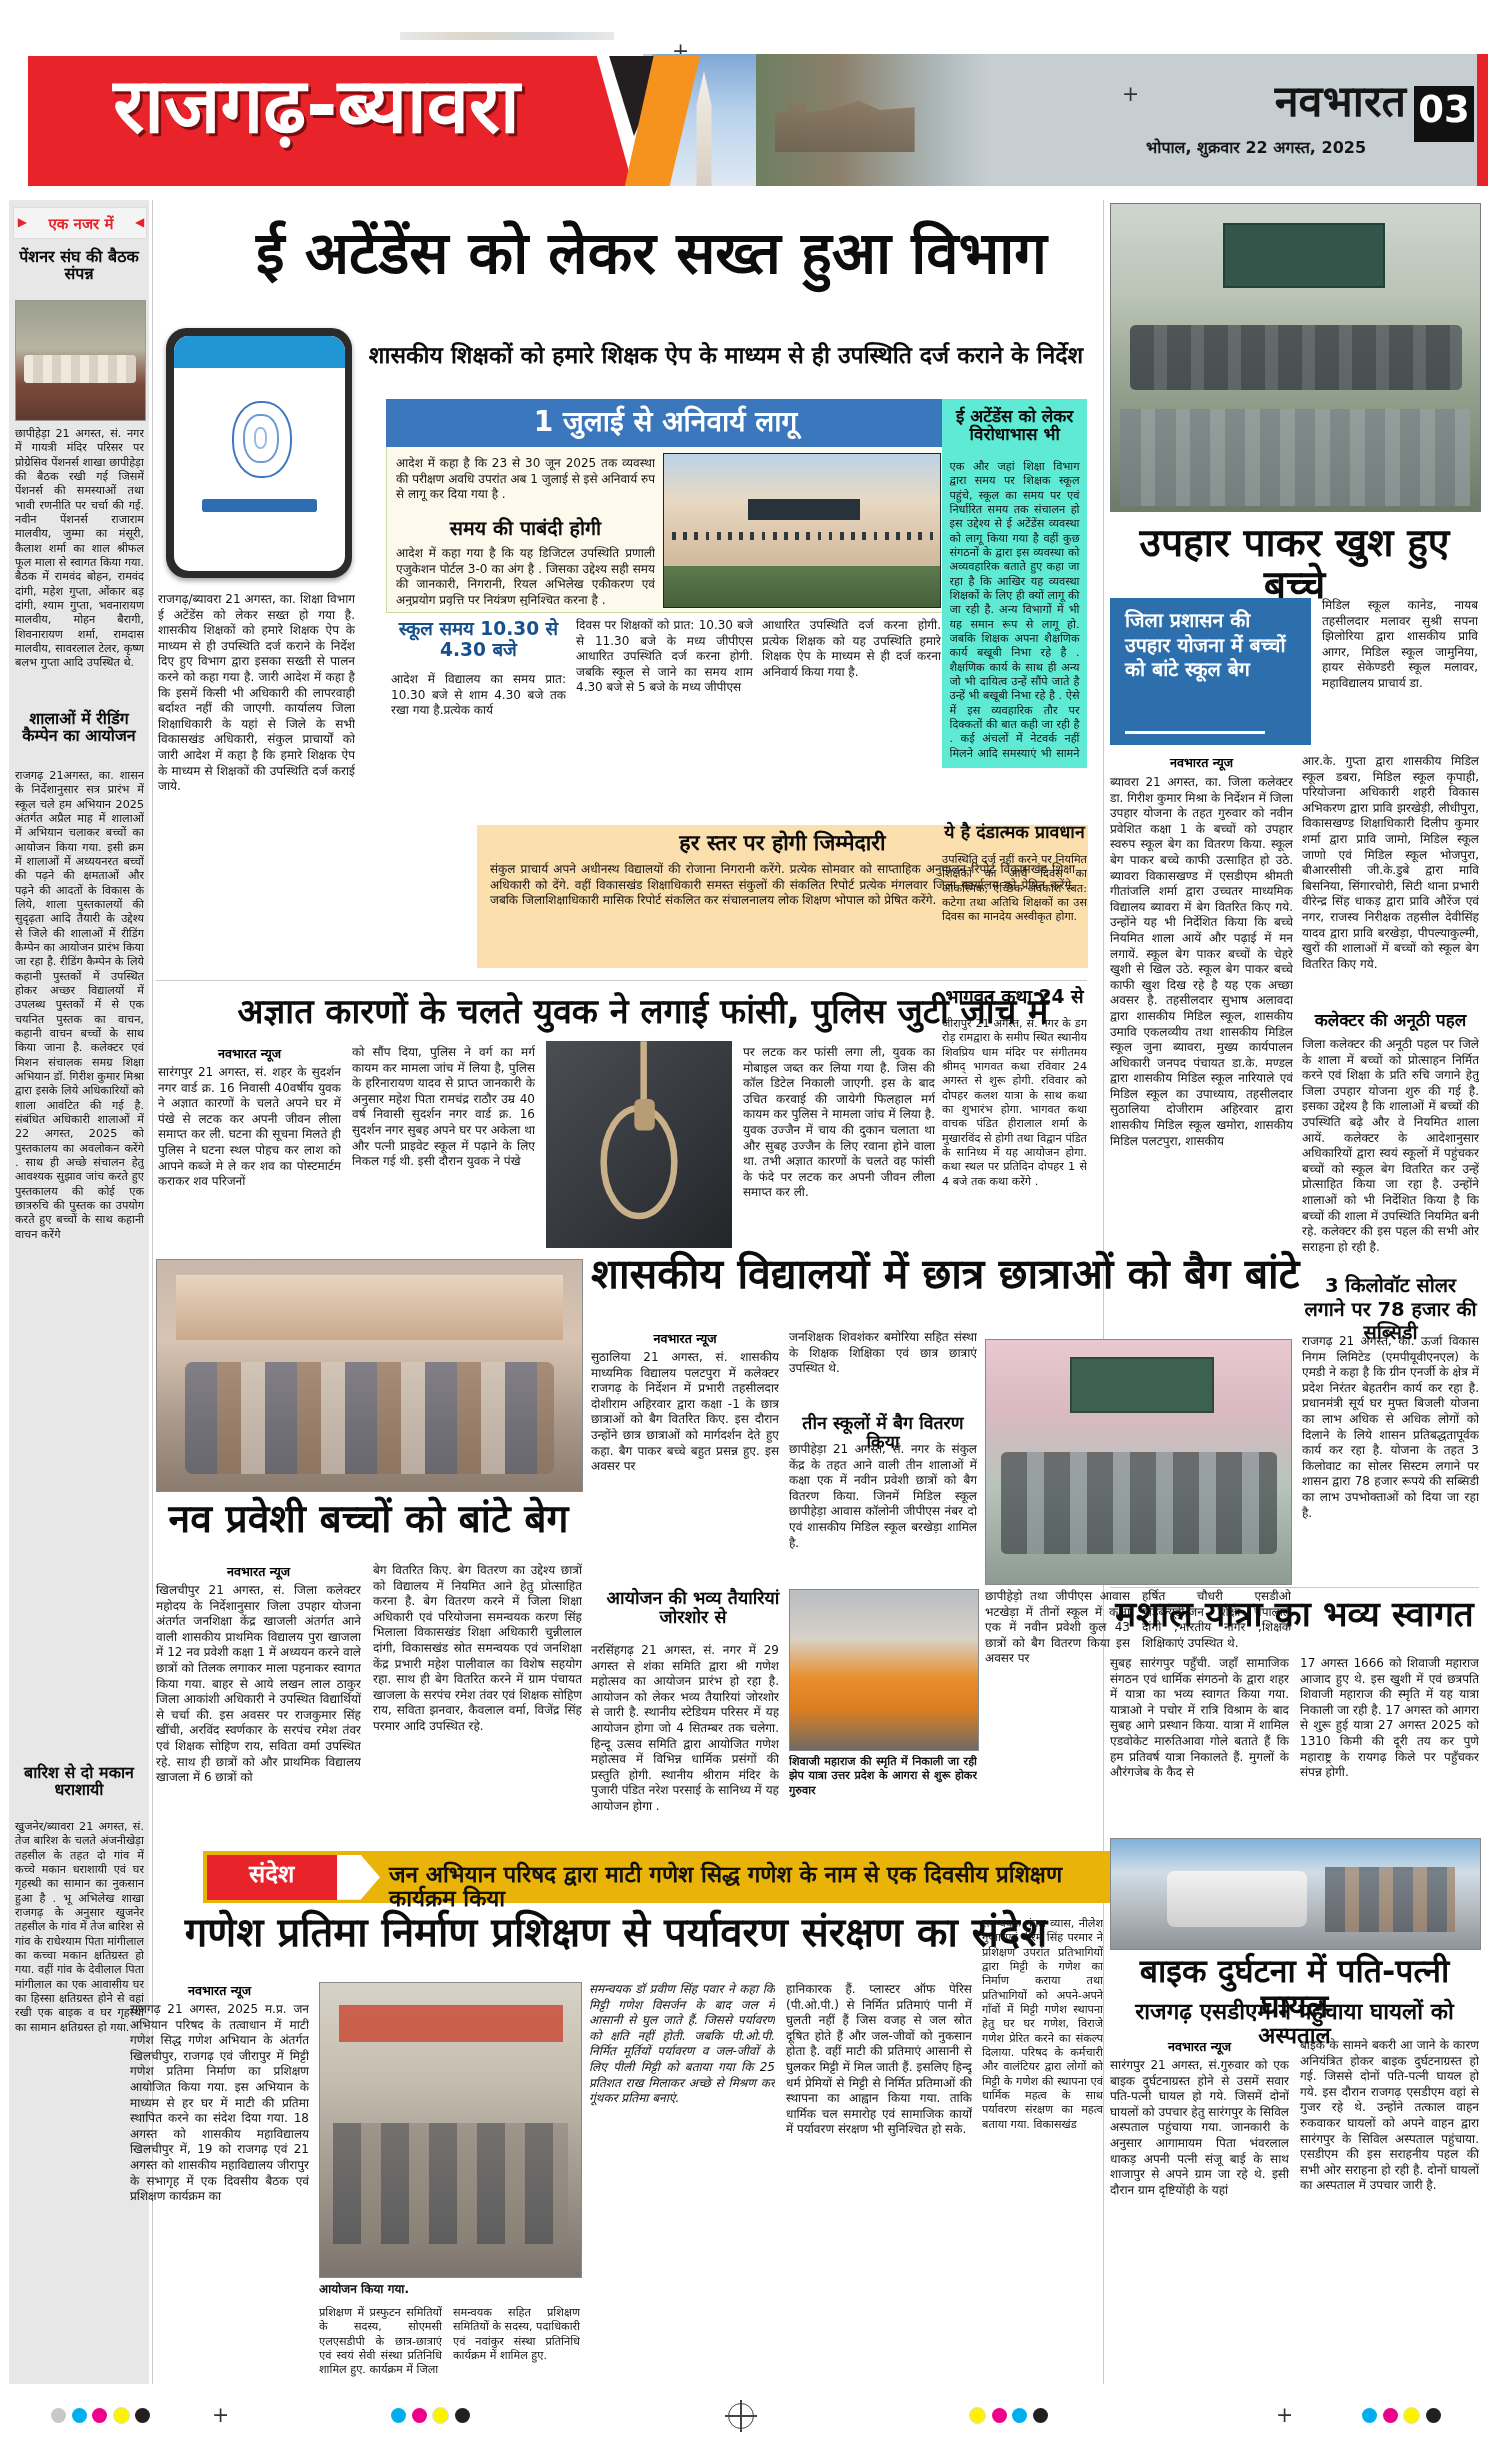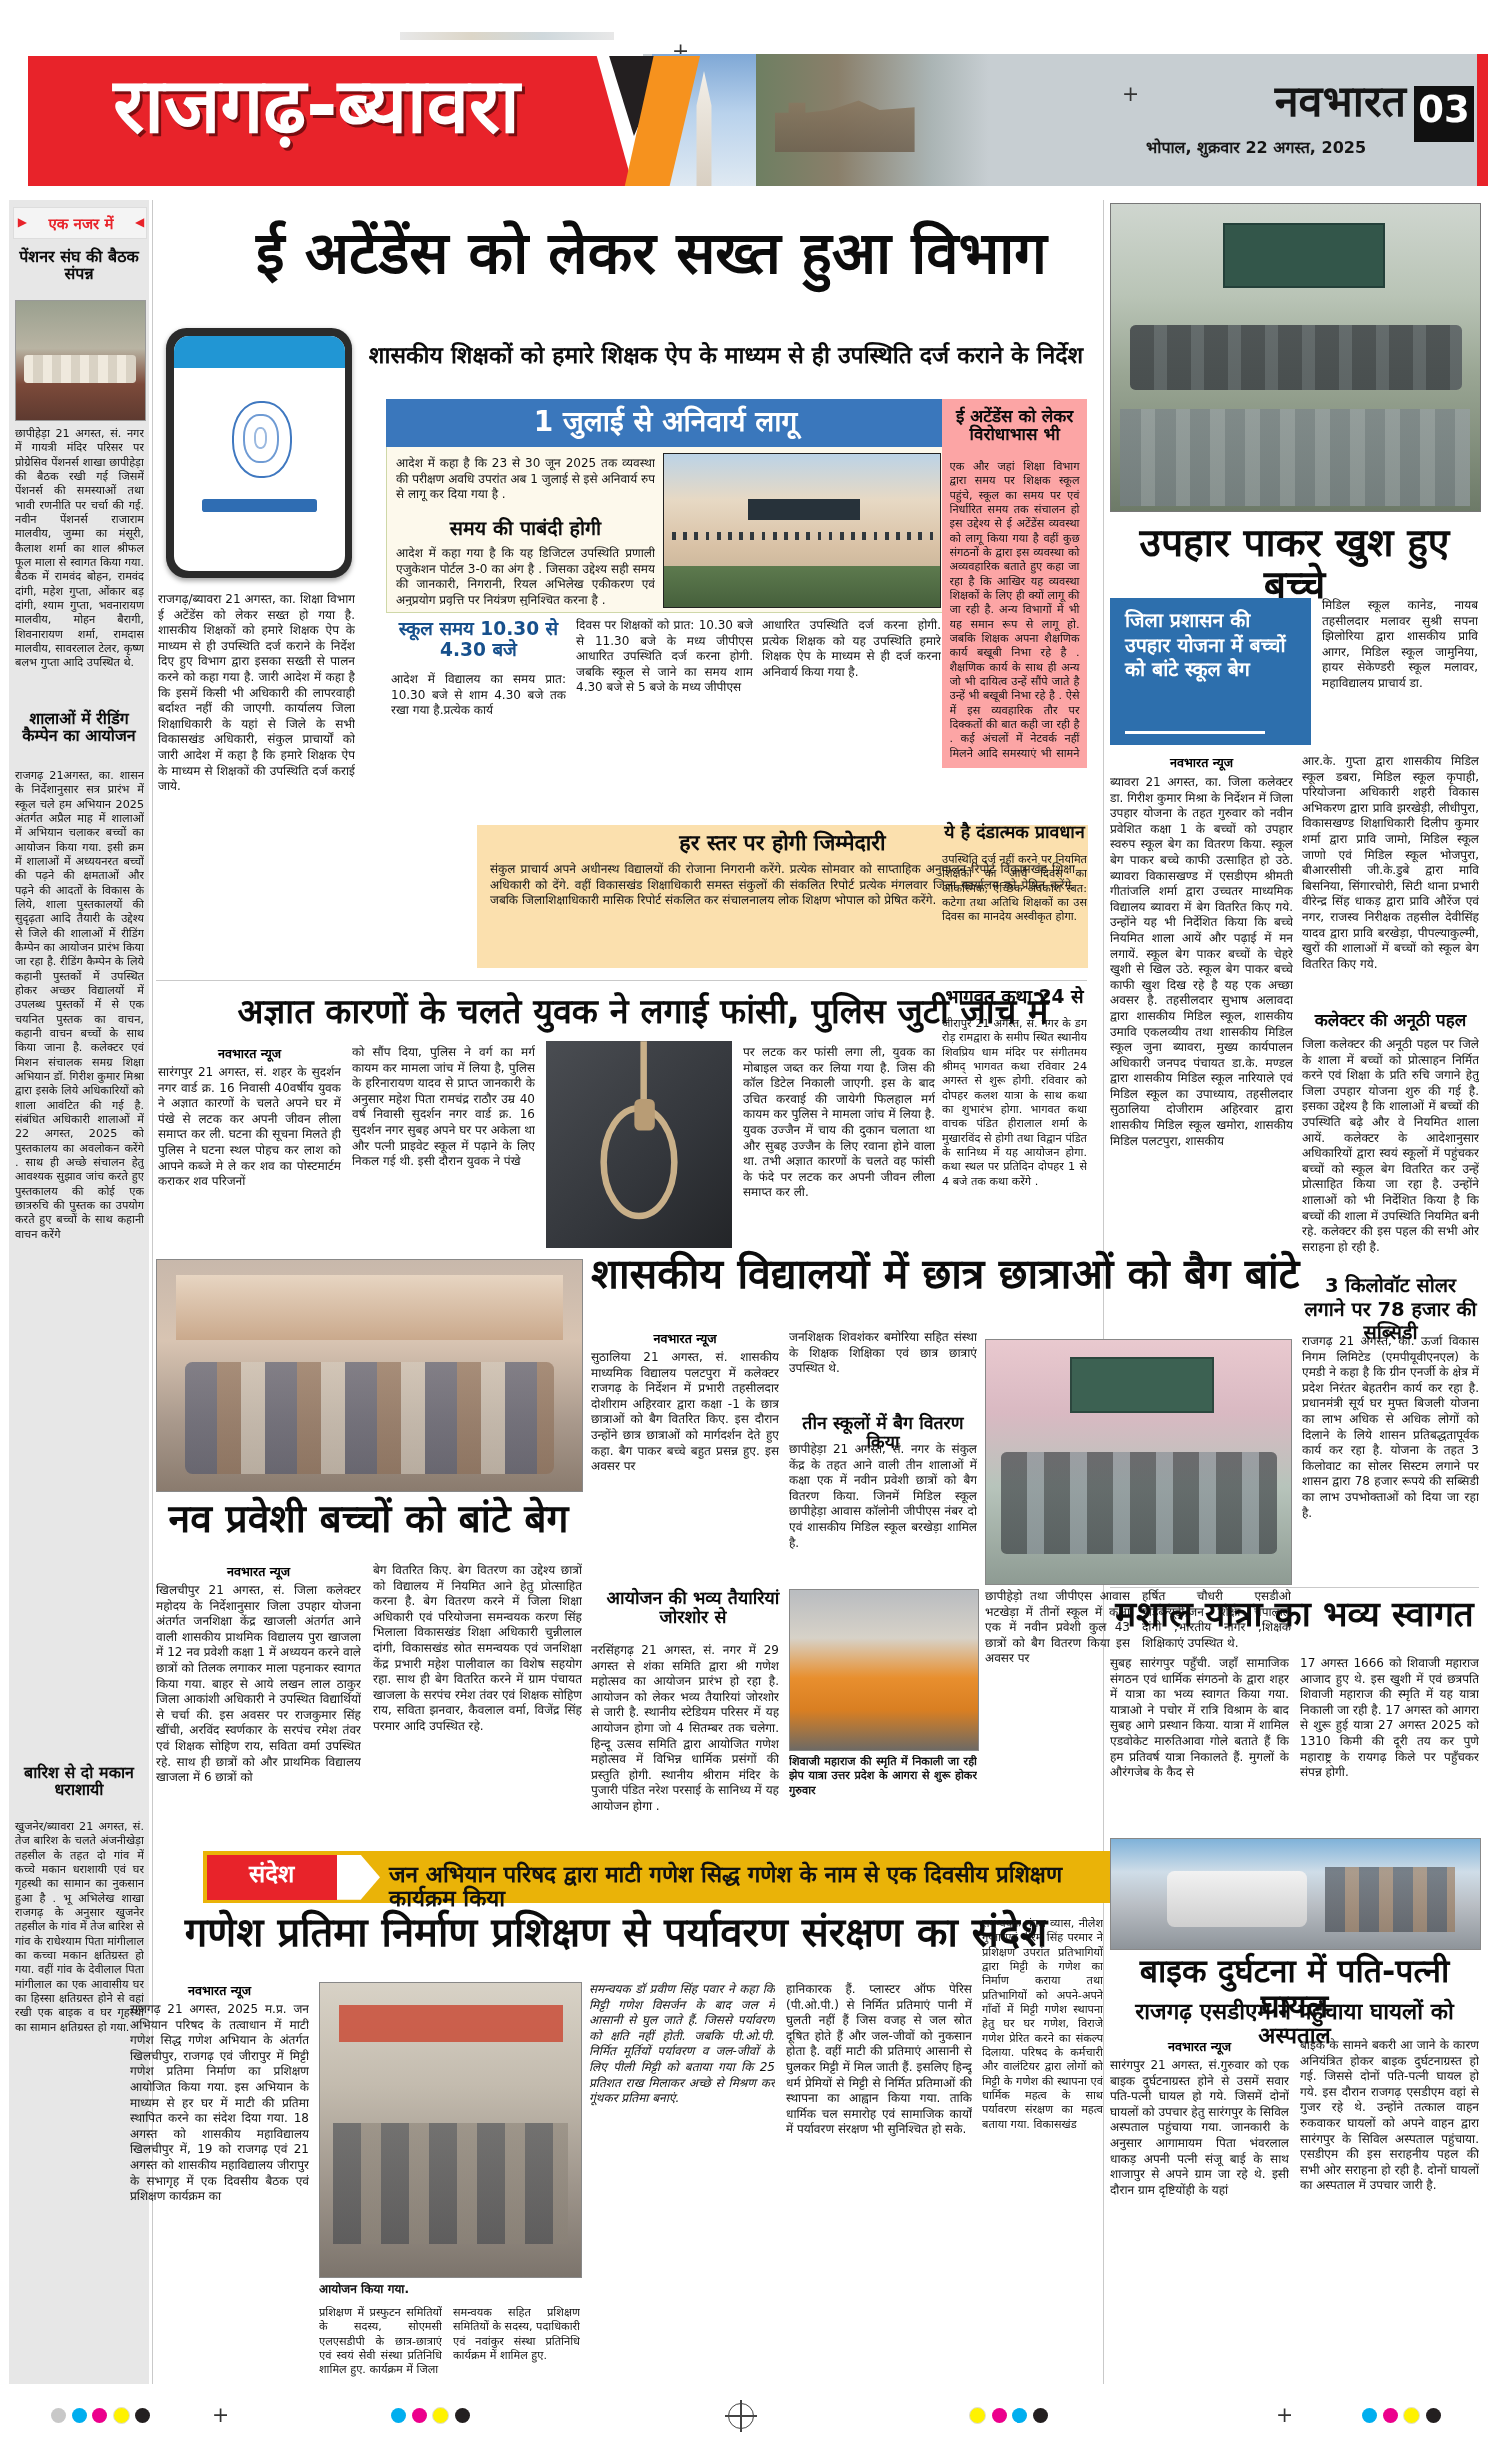--- a/index.html
+++ b/index.html
@@ -99,21 +99,21 @@
   <div class="abs subhead-blue ctr" style="left:391px;top:618px;width:175px;font-size:18.6px;line-height:1.15;">स्कूल समय 10.30 से 4.30 बजे</div>
   <div class="abs bt" style="left:391px;top:672px;width:175px;height:145px;">आदेश में विद्यालय का समय प्रात: 10.30 बजे से शाम 4.30 बजे तक रखा गया है.प्रत्येक कार्य</div>
   <div class="abs bt" style="left:576px;top:618px;width:177px;height:199px;">दिवस पर शिक्षकों को प्रात: 10.30 बजे से 11.30 बजे के मध्य जीपीएस आधारित उपस्थिति दर्ज करना होगी. जबकि स्कूल से जाने का समय शाम 4.30 बजे से 5 बजे के मध्य जीपीएस</div>
   <div class="abs bt" style="left:762px;top:618px;width:179px;height:199px;">आधारित उपस्थिति दर्ज करना होगी. प्रत्येक शिक्षक को यह उपस्थिति हमारे शिक्षक ऐप के माध्यम से ही दर्ज करना अनिवार्य किया गया है.</div>
 
   <div class="abs" style="left:477px;top:825px;width:611px;height:143px;background:#fbe0ae;">
     <div class="abs hd ctr" style="left:0;top:5.6px;width:611px;font-size:21.4px;">हर स्तर पर होगी जिम्मेदारी</div>
     <div class="abs bt" style="left:13px;top:37px;width:585px;height:101px;">संकुल प्राचार्य अपने अधीनस्थ विद्यालयों की रोजाना निगरानी करेंगे. प्रत्येक सोमवार को साप्ताहिक अनुपालन रिपोर्ट विकासखंड शिक्षा अधिकारी को देंगे. वहीं विकासखंड शिक्षाधिकारी समस्त संकुलों की संकलित रिपोर्ट प्रत्येक मंगलवार जिला कार्यालय को प्रेषित करेंगे. जबकि जिलाशिक्षाधिकारी मासिक रिपोर्ट संकलित कर संचालनालय लोक शिक्षण भोपाल को प्रेषित करेंगे.</div>
   </div>
 
-  <div class="abs" style="left:942px;top:399px;width:145px;height:369px;background:#fca5a5;">
+  <div class="abs" style="left:942px;top:399px;width:145px;height:369px;background:#5eead4;">
     <div class="abs hd ctr" style="left:3.7px;top:7.5px;width:138px;font-size:17px;">ई अटेंडेंस को लेकर विरोधाभास भी</div>
     <div class="abs bt-sm" style="left:7.5px;top:61px;width:130px;height:300px;">एक और जहां शिक्षा विभाग द्वारा समय पर शिक्षक स्कूल पहुंचे, स्कूल का समय पर एवं निर्धारित समय तक संचालन हो इस उद्देश्य से ई अटेंडेंस व्यवस्था को लागू किया गया है वहीं कुछ संगठनों के द्वारा इस व्यवस्था को अव्यवहारिक बताते हुए कहा जा रहा है कि आखिर यह व्यवस्था शिक्षकों के लिए ही क्यों लागू की जा रही है. अन्य विभागों में भी यह समान रूप से लागू हो. जबकि शिक्षक अपना शैक्षणिक कार्य बखूबी निभा रहे है . शैक्षणिक कार्य के साथ ही अन्य जो भी दायित्व उन्हें सौंपे जाते है उन्हें भी बखूबी निभा रहे है . ऐसे में इस व्यवहारिक तौर पर दिक्कतों की बात कही जा रही है . कई अंचलों में नेटवर्क नहीं मिलने आदि समस्याएं भी सामने आती रही है .</div>
   </div>
   <div class="abs hd ctr" style="left:942px;top:823px;width:145px;font-size:17.7px;">ये है दंडात्मक प्रावधान</div>
   <div class="abs bt-sm" style="left:942px;top:853px;width:145px;height:115px;">उपस्थिति दर्ज नहीं करने पर नियमित शिक्षकों का आधे दिवस का आकस्मिक, ऐच्छिक अवकाश स्वत: कटेगा तथा अतिथि शिक्षकों का उस दिवस का मानदेय अस्वीकृत होगा.</div>
 
   <div class="abs ph" style="left:1110px;top:203px;width:369px;height:307px;background:linear-gradient(180deg,#cfd6cf 0%,#b9c4b6 30%,#9aa694 55%,#6d7a68 100%);border:0.9px solid #777;">
     <div class="abs" style="left:112px;top:18.6px;width:158px;height:61px;background:#33564a;border:2.8px solid #24403a;"></div>
     <div class="abs" style="left:18.6px;top:121px;width:332px;height:65px;background:repeating-linear-gradient(90deg,#30343a 0 24px,#4c5258 24px 37px);opacity:.75;border-radius:5.6px;"></div>
     <div class="abs" style="left:9.3px;top:205px;width:350px;height:97px;background:repeating-linear-gradient(90deg,#77808a 0 20.5px,#98a0a8 20.5px 35px);opacity:.6;"></div>

